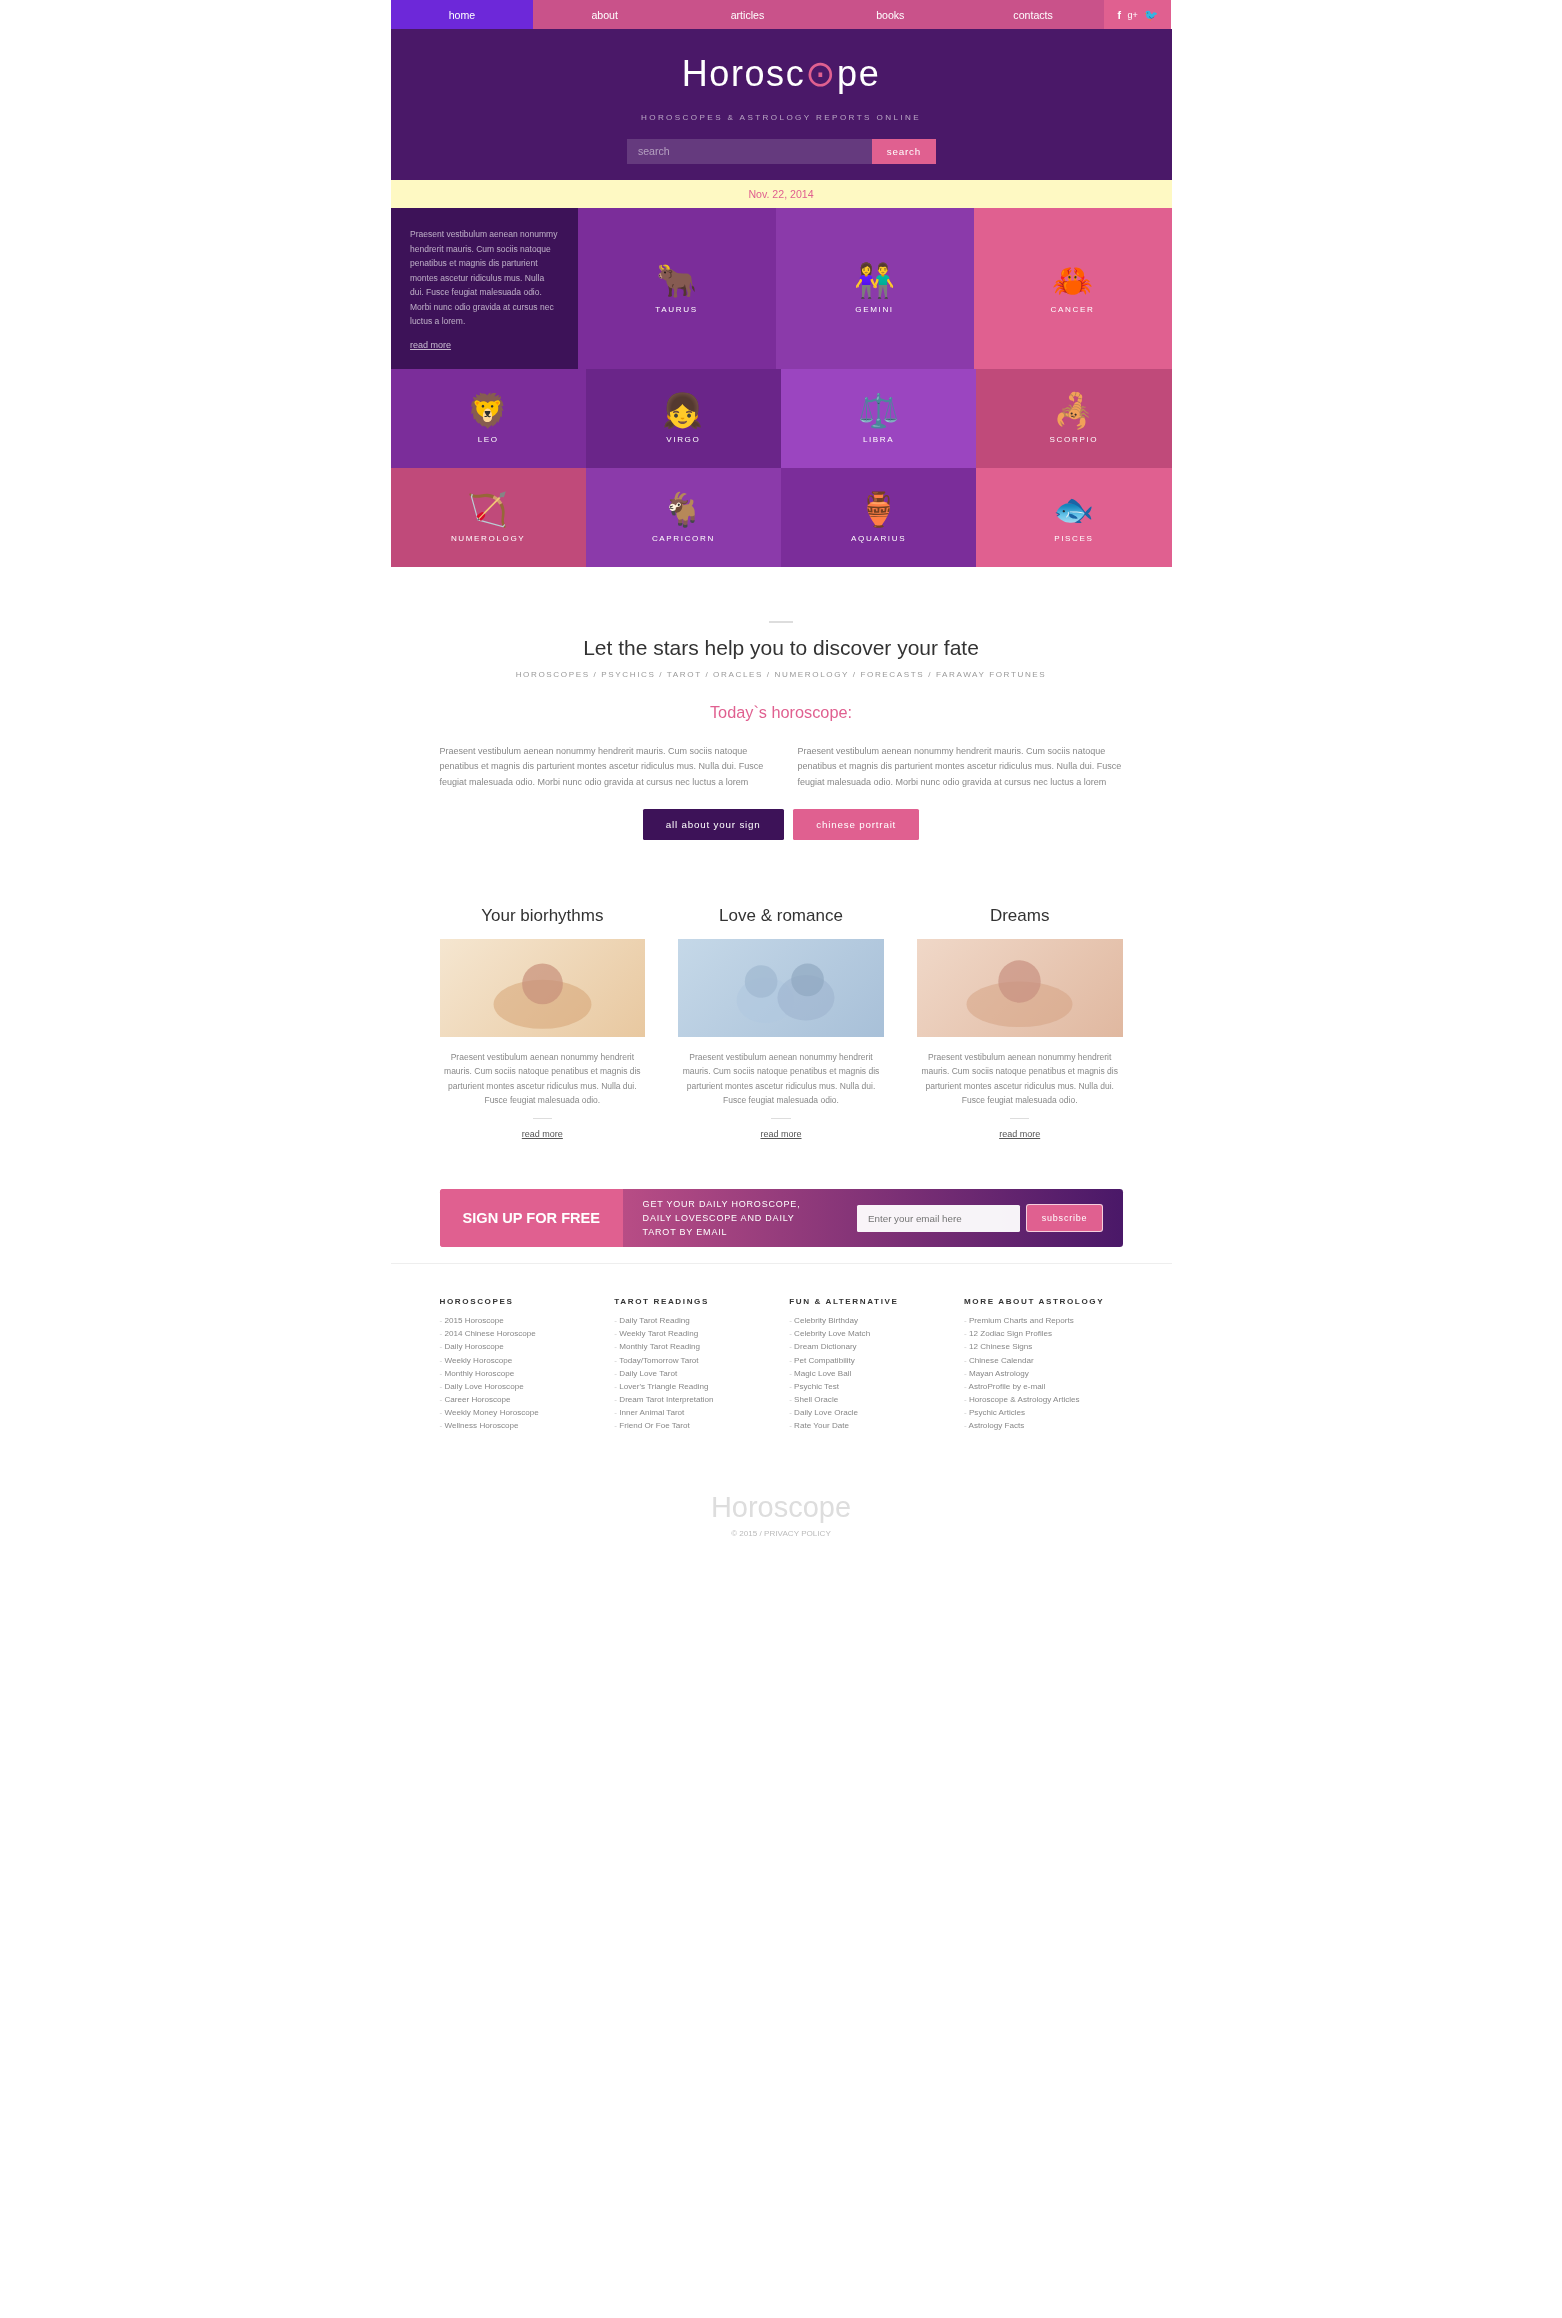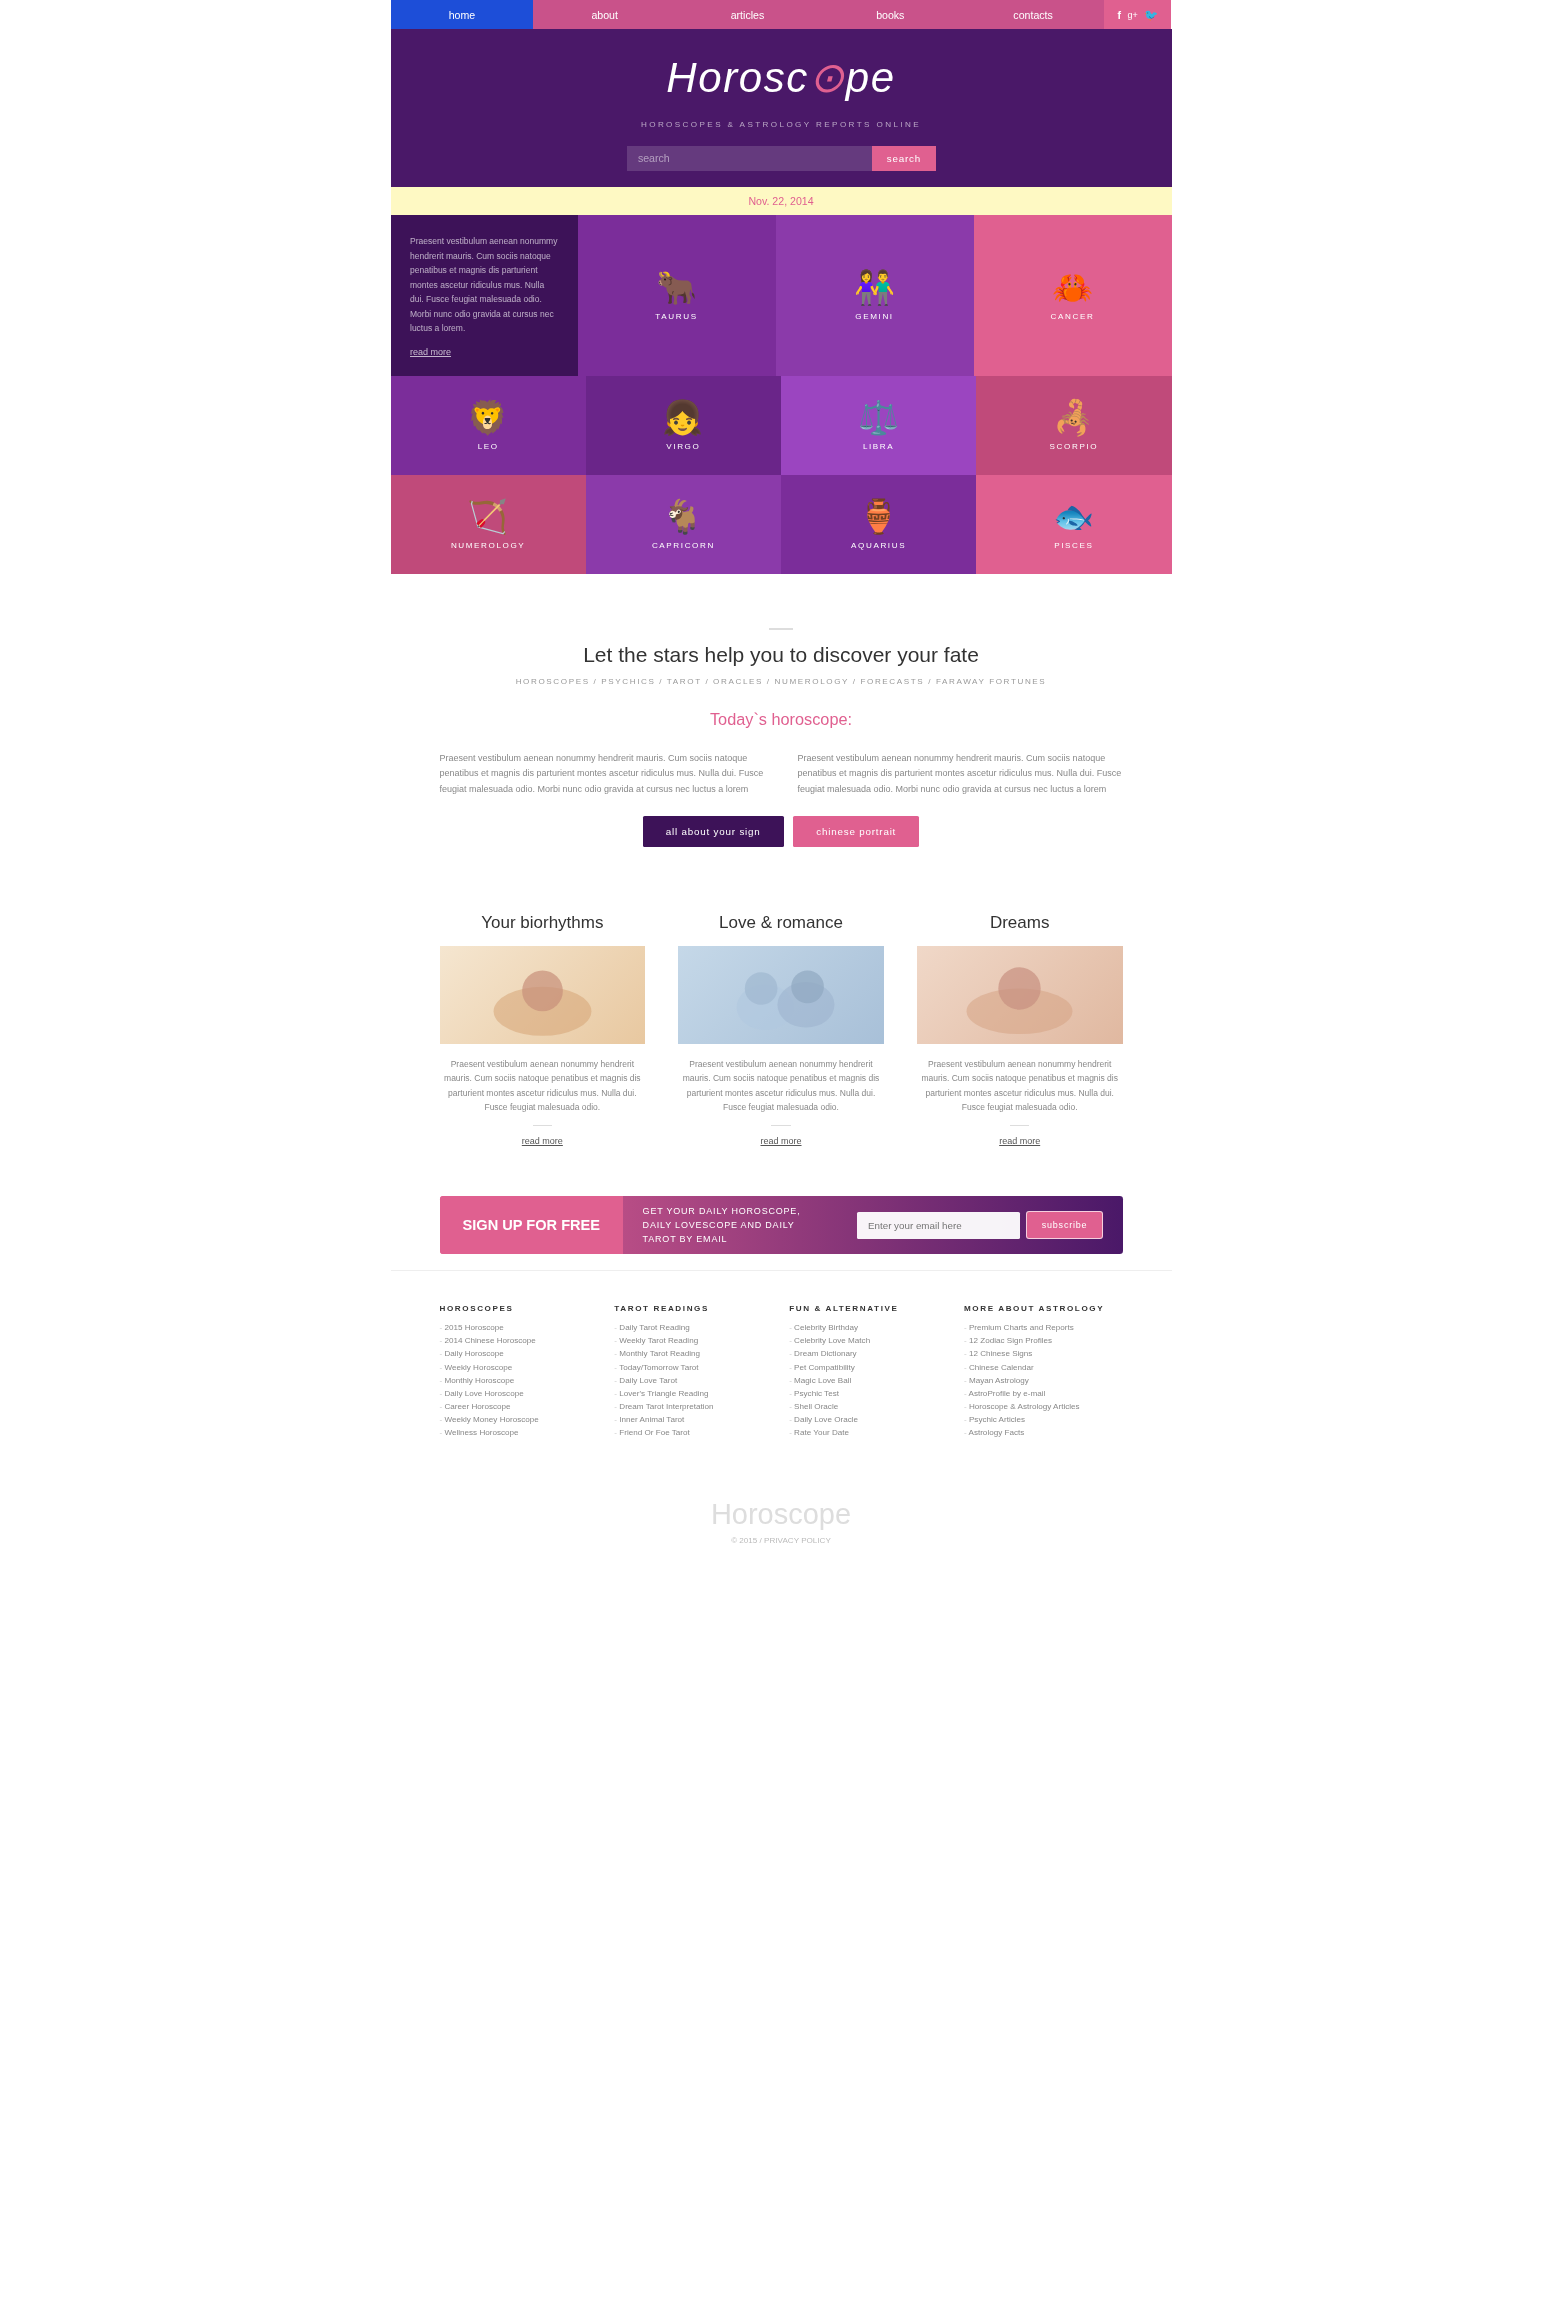--- a/index.html
+++ b/index.html
@@ -1,28 +1,28 @@
 <!DOCTYPE html>
 <html style="font-size:13px"><head>
   <meta charset="utf-8">
   <style>
     * { margin: 0; padding: 0; box-sizing: border-box; }
     body { font-family: 'Arial', sans-serif; background: #fff; width: 781px; margin: 0 auto; }
 
     
     nav { display: flex; align-items: stretch; height: 29px; }
     nav .nav-item { flex: 1; display: flex; align-items: center; justify-content: center; font-size: 10.6px; color: #fff; text-transform: lowercase; cursor: pointer; background: #d95b8a; }
-    nav .nav-item:not(.active):not(.social) { background: #1d4ed8; }
+    nav .nav-item:not(.active):not(.social) { background: #6d28d9; }
     nav .nav-item.home { background: #e8708e; }
     nav .nav-social { background: #e06090; display: flex; align-items: center; justify-content: center; gap: 6.5px; padding: 0 13px; }
     nav .nav-social span { color: #fff; font-size: 11.4px; cursor: pointer; }
 
     
     .hero { background: #4a1868; text-align: center; padding: 24.4px 16.3px 16.3px; }
-    .hero h1 { font-size: 42px; font-weight: 300; color: #fff; letter-spacing: 1.6px; font-style: italic; }
+    .hero h1 { font-size: 36px; font-weight: 300; color: #fff; letter-spacing: 1.6px; }
     .hero h1 span.star { color: #e06090; }
     .hero p.subtitle { color: rgba(255,255,255,0.6); font-size: 8.1px; letter-spacing: 2.4px; margin-top: 18px; }
     .hero .search-bar { display: flex; margin: 16.3px auto 0; width: 309px; }
     .hero .search-bar input { flex: 1; background: rgba(255,255,255,0.15); border: none; padding: 6.5px 11.4px; color: #fff; font-size: 10.6px; outline: none; }
     .hero .search-bar input::placeholder { color: rgba(255,255,255,0.5); }
     .hero .search-bar button { background: #e06090; color: #fff; border: none; padding: 6.5px 14.6px; font-size: 9.8px; cursor: pointer; letter-spacing: 0.8px; }
 
     
     .date-bar { background: #fef9c3; text-align: center; padding: 6.5px; }
     .date-bar span { color: #e06090; font-size: 10.6px; }

